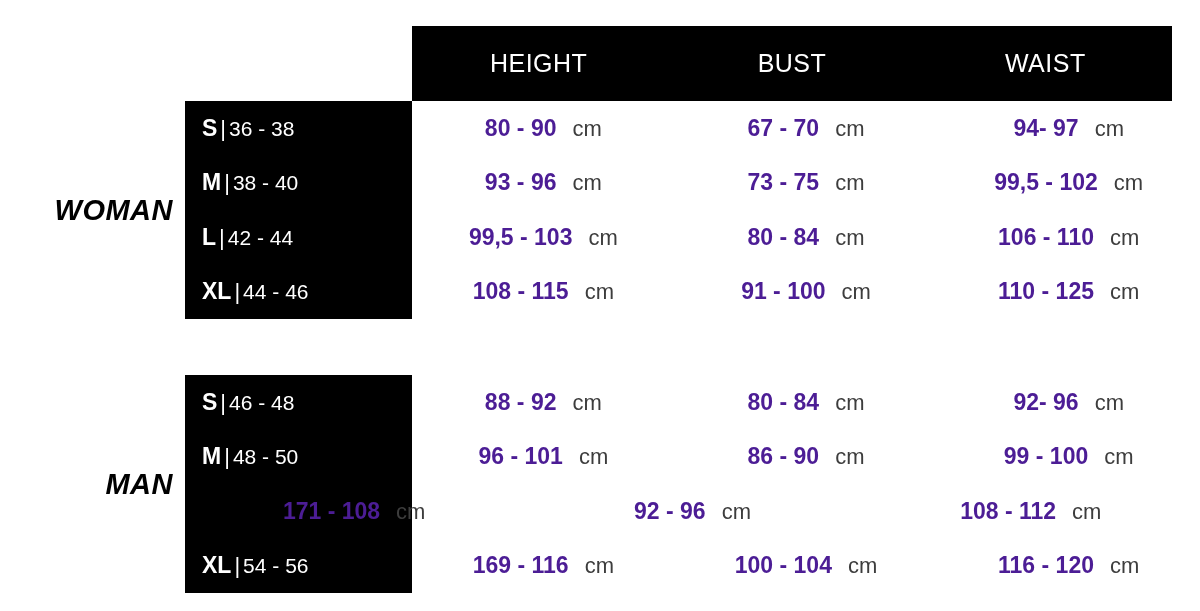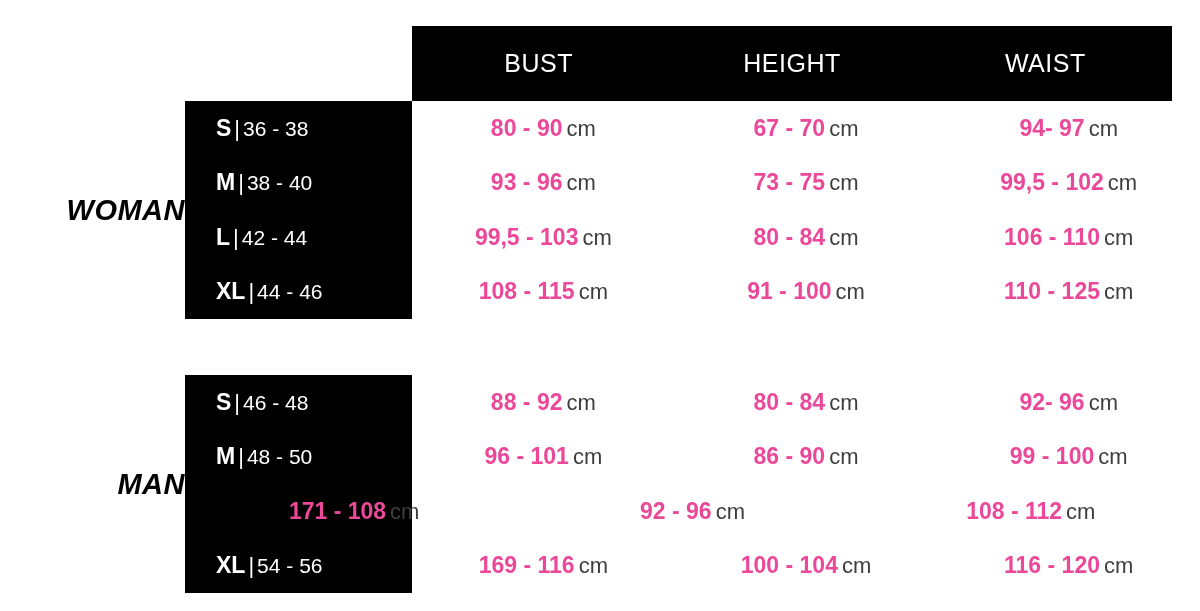--- a/index.html
+++ b/index.html
@@ -51,20 +51,21 @@
 
   .group-label {
     position: absolute;
     left: 0;
     top: 0;
     width: 185px;
     height: 218px;
     display: flex;
     align-items: center;
     justify-content: flex-end;
+    padding-right: 12px;
     font-size: 29px;
     font-weight: bold;
     font-style: italic;
     color: #000000;
     letter-spacing: 0.5px;
   }
 
   .size-col {
     position: absolute;
     left: 185px;
@@ -84,21 +85,21 @@
     flex-direction: column;
   }
   .row {
     flex: 1 1 0;
     display: flex;
     align-items: center;
   }
 
   .cell-size {
     width: 227px;
-    padding-left: 31px;
+    padding-left: 17px;
     color: #ffffff;
     font-size: 22px;
     white-space: nowrap;
   }
   .cell-size .sz {
     font-weight: bold;
     font-size: 23px;
   }
   .cell-size .sep {
     font-weight: normal;
@@ -111,37 +112,37 @@
 
   .cell-meas {
     flex: 1 1 0;
     text-align: center;
     color: #3b3b3b;
     font-size: 23px;
     white-space: nowrap;
   }
   .cell-meas .val {
     font-weight: bold;
-    color: #ec4899;
+    color: #4c1d95;
   }
   .cell-meas .unit {
     font-weight: normal;
     color: #3d3d3d;
     font-size: 22px;
-    padding-left: 4px;
+    padding-left: 16px;
   }
 </style>
 </head>
 <body>
 
 <div class="sheet">
 
   <div class="header-band">
+    <div class="header-cell">HEIGHT</div>
     <div class="header-cell">BUST</div>
-    <div class="header-cell">HEIGHT</div>
     <div class="header-cell">WAIST</div>
   </div>
 
   <div class="section woman">
     <div class="group-label">WOMAN</div>
     <div class="size-col"></div>
     <div class="rows">
 
       <div class="row">
         <div class="cell-size">

